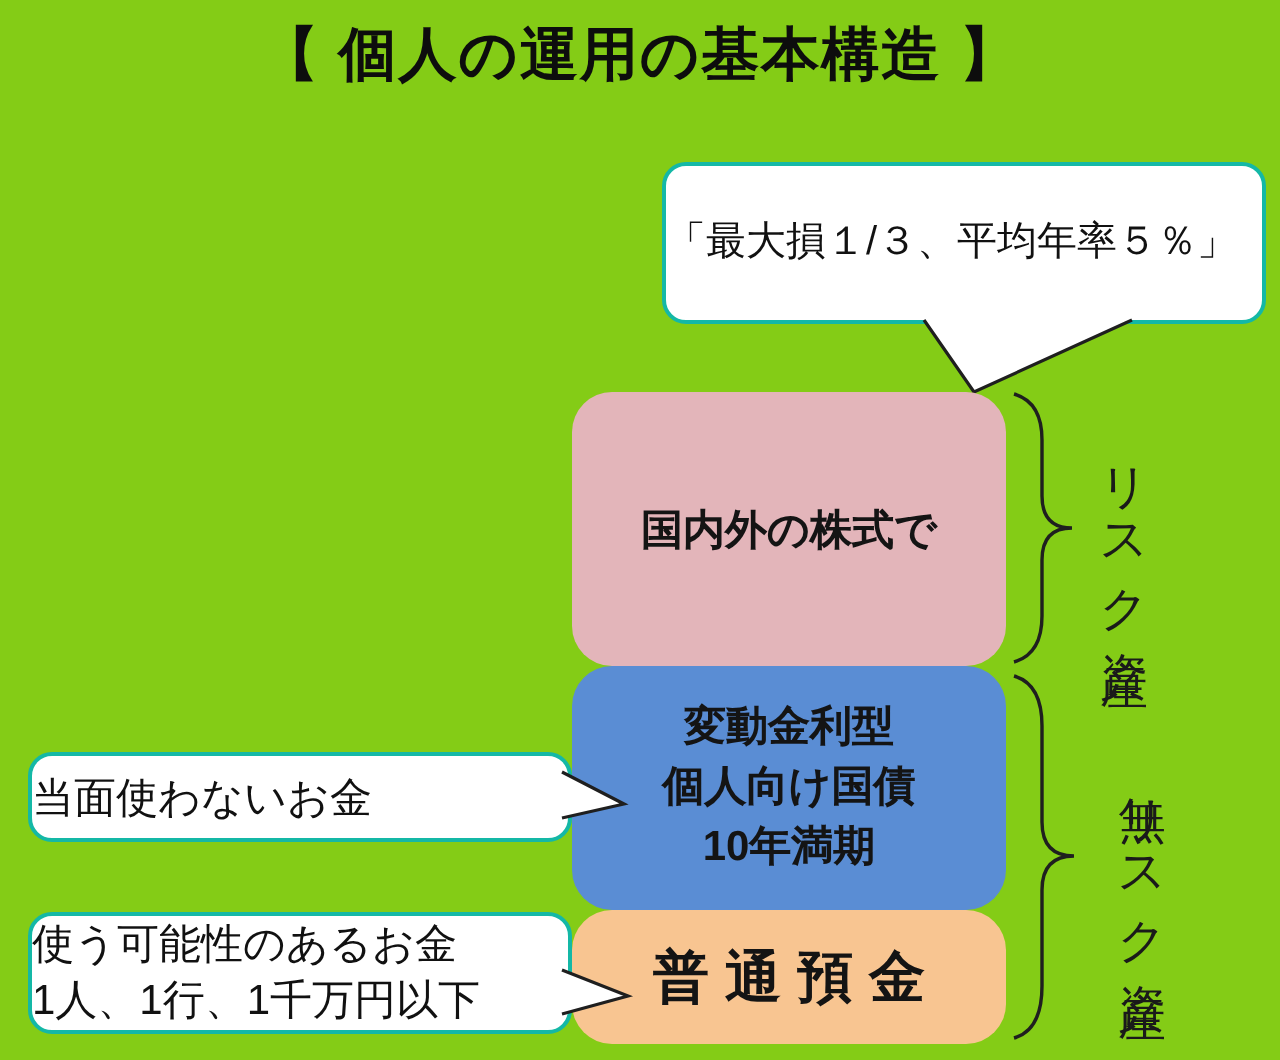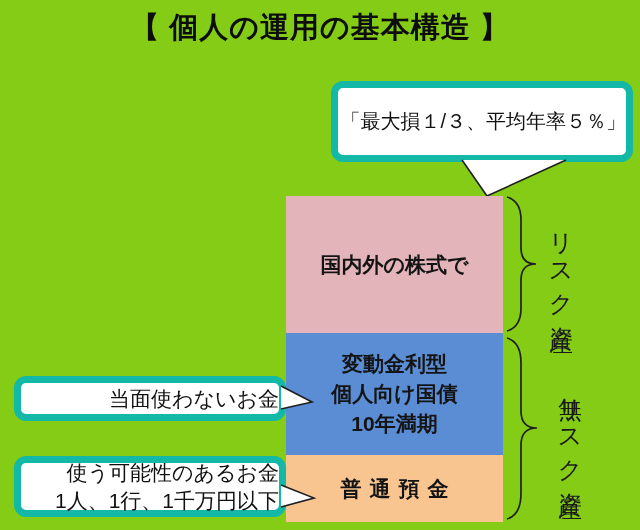--- a/index.html
+++ b/index.html
@@ -5,36 +5,36 @@
   html,body{margin:0;padding:0;background:#fff;}
   .canvas{
     position:relative;width:640px;height:530px;background:#84cc16;overflow:hidden;
     font-family:"Liberation Sans",sans-serif;color:#111;
   }
   .title{
     position:absolute;top:8px;left:0;width:100%;text-align:center;
     font-size:29px;font-weight:700;letter-spacing:1px;color:#0d0d0d;
   }
   .bubble{
-    position:absolute;background:#fff;border:7px solid #14b8a6;border-radius:12px;
-    display:flex;flex-direction:column;align-items:flex-end;justify-content:center;
+    position:absolute;background:#fff;border:2px solid #14b8a6;border-radius:12px;
+    display:flex;flex-direction:column;align-items:flex-start;justify-content:center;
     text-align:center;box-sizing:border-box;
   }
   .bubble-top{left:331px;top:81px;width:302px;height:81px;font-size:20px;line-height:31px;}
   .bubble-mid{left:14px;top:376px;width:272px;height:45px;font-size:21px;}
   .bubble-bot{left:14px;top:456px;width:272px;height:61px;font-size:21px;line-height:28px;}
   .tail{position:absolute;}
   .stack-box{
     position:absolute;left:286px;width:217px;
     display:flex;flex-direction:column;align-items:center;justify-content:center;
-    font-weight:700;color:#141414;text-align:center;
+    font-weight:700;color:#141414;text-align:center;border-radius:20px;
   }
   .box-risk{top:196px;height:137px;font-size:21px;}
   .box-bond{top:333px;height:122px;font-size:21px;line-height:30px;}
-  .box-deposit{top:455px;height:67px;font-size:21px;letter-spacing:8px;padding-left:8px;box-sizing:border-box;}
+  .box-deposit{top:455px;height:67px;font-size:28px;letter-spacing:8px;padding-left:8px;box-sizing:border-box;}
   .brace{position:absolute;}
   .vlabel{
     position:absolute;writing-mode:vertical-rl;text-orientation:upright;
     font-size:24px;letter-spacing:3px;color:#1a1a1a;text-align:center;
   }
   .vlabel-risk{left:545px;top:196px;height:138px;}
   .vlabel-riskfree{left:554px;top:336px;height:186px;}
 </style>
 </head>
 <body>

